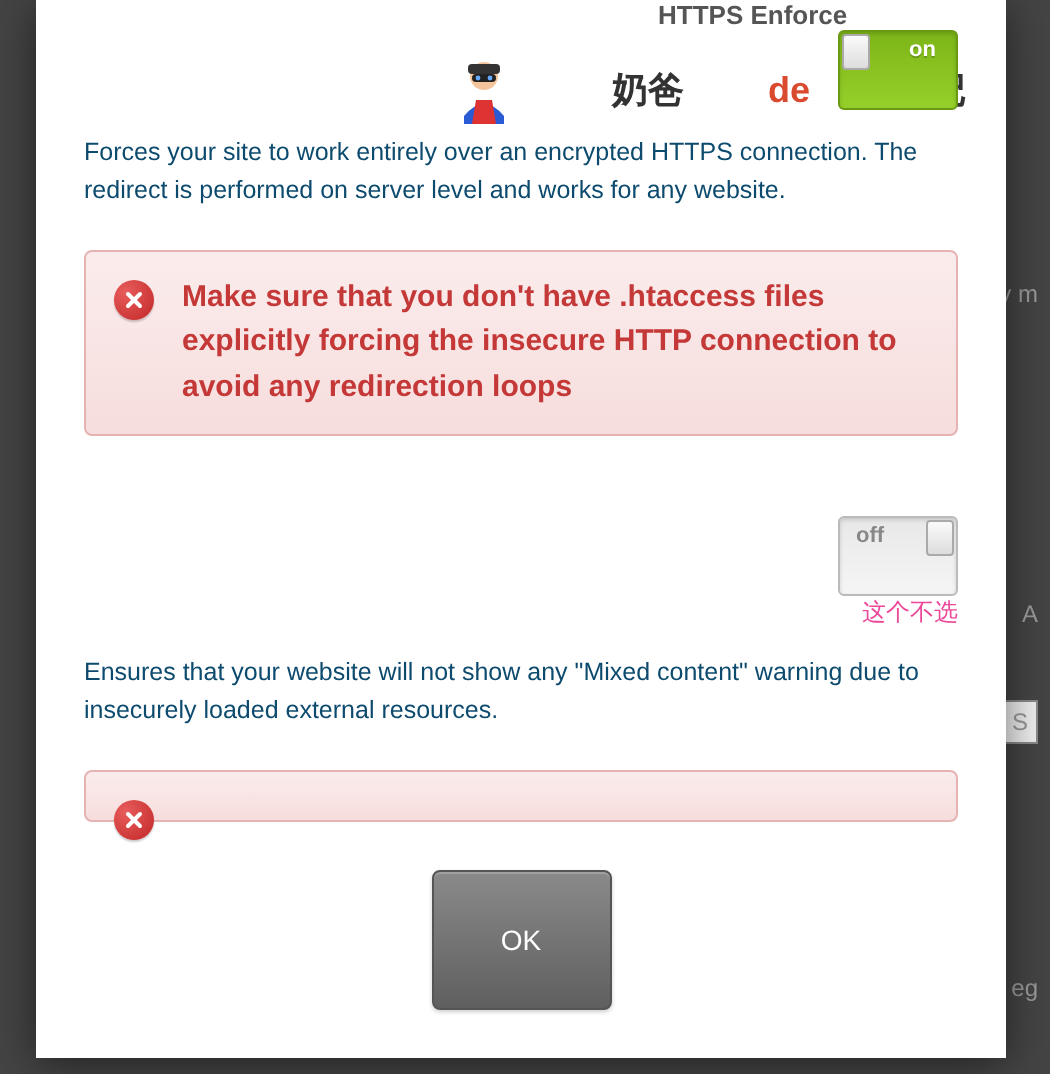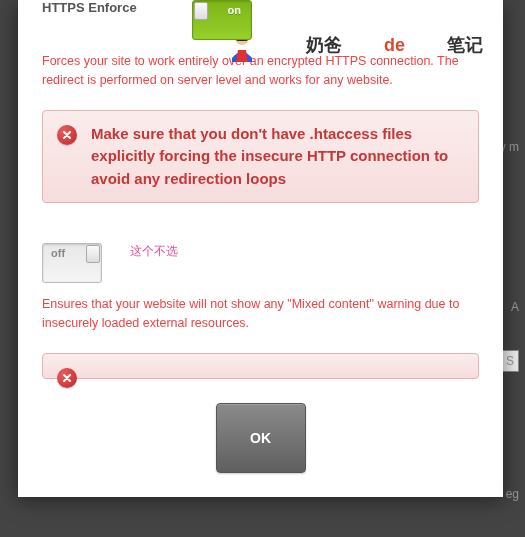--- a/index.html
+++ b/index.html
@@ -45,22 +45,23 @@
       gap: 42px;
     }
     .watermark-de { color: #d94a2e; font-weight: bold; }
     .wm-icon {
       width: 32px;
       height: 34px;
       margin-right: 6px;
     }
     .setting-row {
       display: flex;
-      align-items: flex-start;
+      align-items: flex-end;
       margin-bottom: 12px;
+      flex-direction: column;
     }
     .setting-label {
       font-size: 13px;
       font-weight: bold;
       color: #555;
       width: 150px;
     }
     .toggle {
       width: 60px;
       height: 40px;
@@ -88,21 +89,21 @@
       top: 3px;
       font-size: 11px;
       font-weight: bold;
       color: #fff;
       text-shadow: 0 1px 0 rgba(0,0,0,0.2);
     }
     .toggle.on .toggle-text { right: 10px; }
     .toggle.off .toggle-text { left: 8px; color: #888; text-shadow:none; }
     .desc {
       font-size: 12.5px;
-      color: #ef4444;
+      color: #0c4a6e;
       line-height: 1.5;
       margin-bottom: 20px;
     }
     .warn-box {
       background: linear-gradient(#fbecec,#f7dddd);
       border: 1px solid #e6b3b3;
       border-radius: 4px;
       padding: 12px 14px 12px 48px;
       position: relative;
       font-size: 15px;
@@ -132,21 +133,21 @@
     }
     .ok-row { text-align: center; margin-top: 8px; }
     .ok-btn {
       display: inline-block;
       width: 90px;
       padding: 26px 0;
       background: linear-gradient(#8a8a8a,#5f5f5f);
       border: 1px solid #555;
       border-radius: 4px;
       color: #fff;
-      font-weight: bold;
+      font-weight: normal;
       font-size: 14px;
       cursor: pointer;
       box-shadow: inset 0 1px 0 rgba(255,255,255,0.2), 0 1px 2px rgba(0,0,0,0.2);
     }
   </style>
 </head>
 <body>
 
 <span class="bg-text" style="right:6px; top:140px">y m</span>
 <span class="bg-text" style="right:6px; top:300px">A</span>

